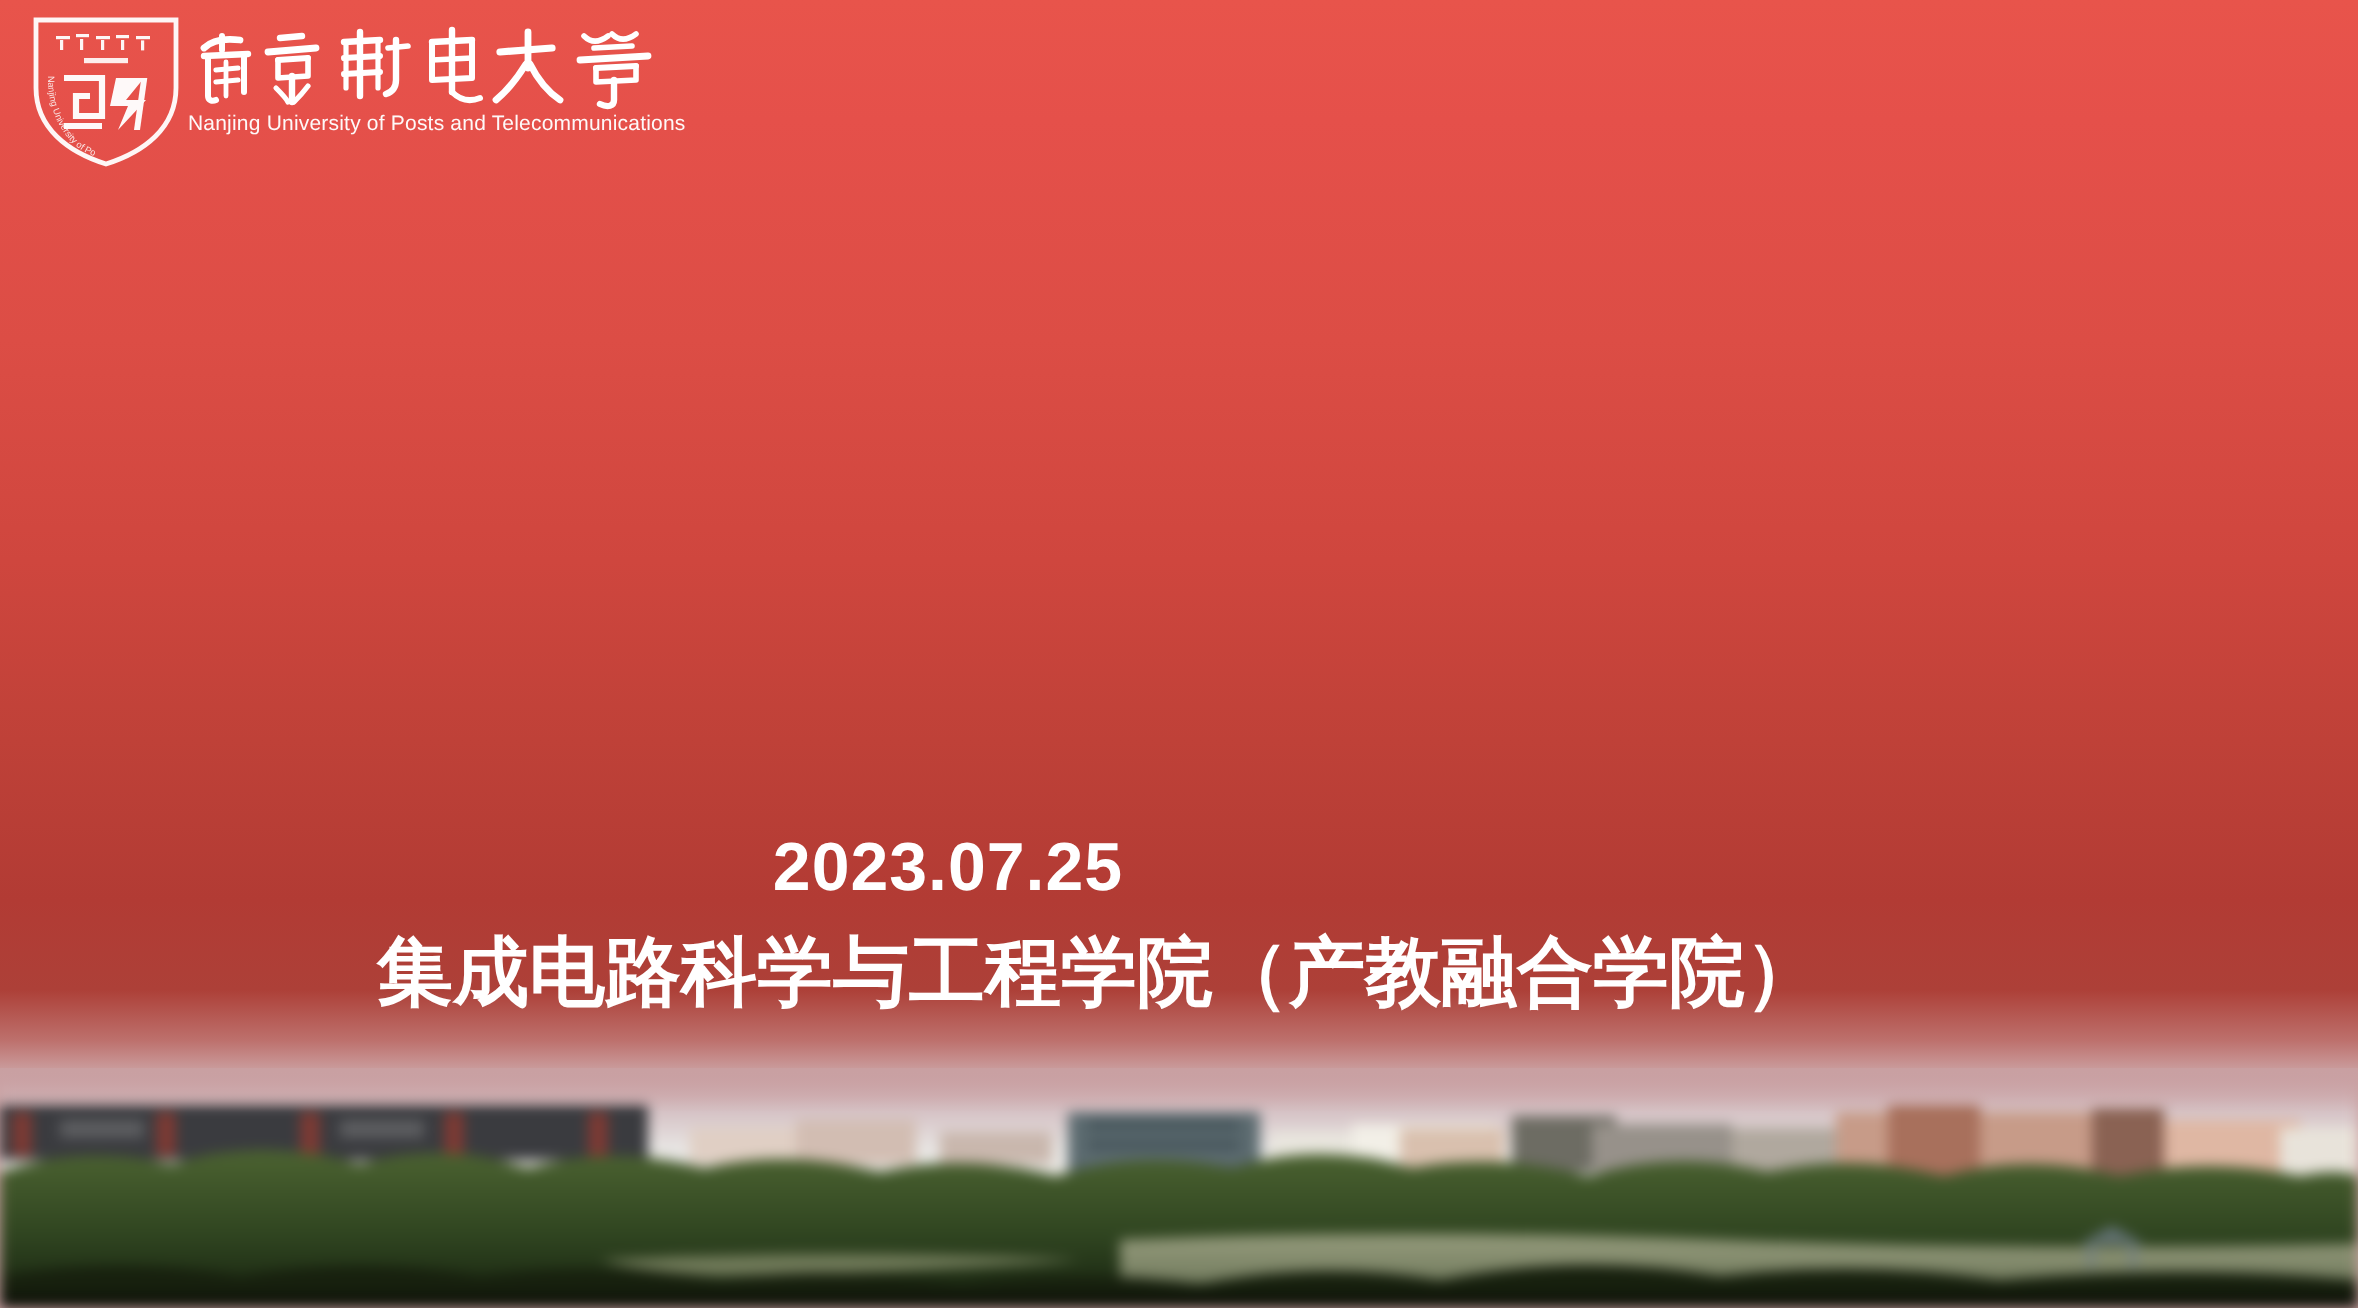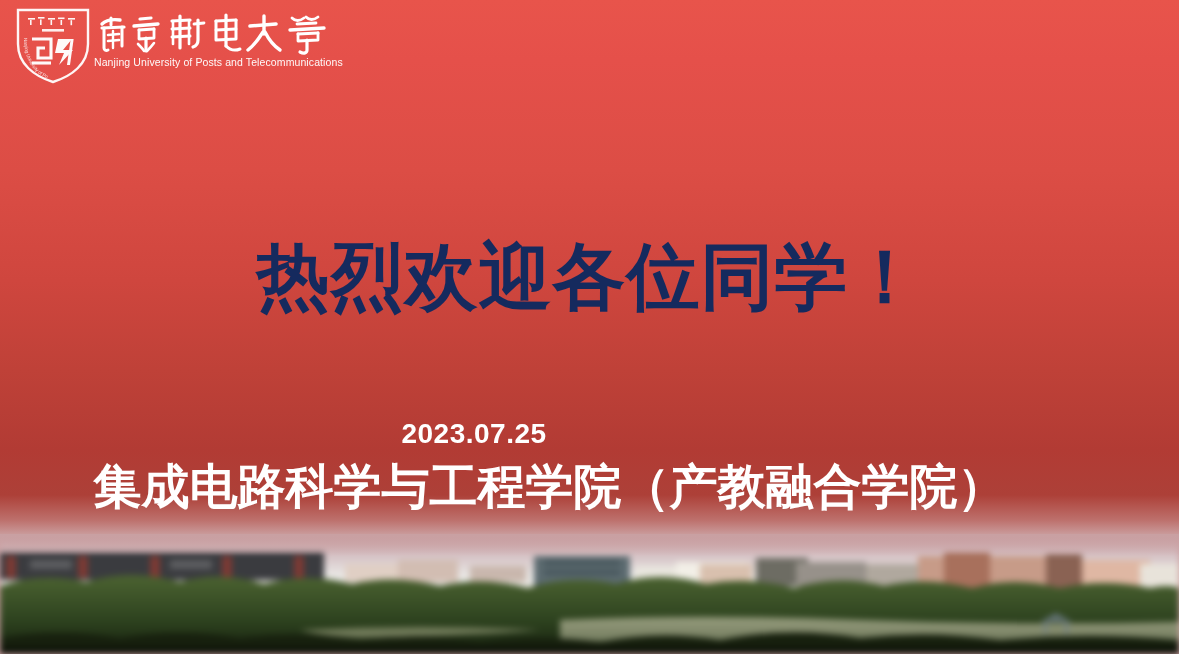--- a/index.html
+++ b/index.html
@@ -103,35 +103,35 @@
   }
 
   
   .date-line {
     position: absolute;
     left: 0;
     top: 412px;
     width: 948px;
     text-align: center;
     color: #ffffff;
-    font-size: 28px;
+    font-size: 34px;
     font-weight: bold;
     letter-spacing: 0.5px;
     line-height: 44px;
     white-space: nowrap;
   }
 
   .dept-line {
     position: absolute;
     left: 0;
     top: 462px;
     width: 1179px;
     text-align: center;
     color: #ffffff;
-    font-size: 48px;
+    font-size: 38px;
     font-weight: bold;
     letter-spacing: 0px;
     line-height: 50px;
     white-space: nowrap;
     padding-right: 80px;
     box-sizing: border-box;
   }
 
   
   .photo {
@@ -244,21 +244,20 @@
           <path d="M204 24 L204 31 L224 30 L224 23" stroke-width="2.8"></path>
           <path d="M213 30 L213 40 C213 43 210 44 206 42" stroke-width="3.2"></path>
         </g>
       </svg>
 
       <div class="wordmark-en">Nanjing University of Posts and Telecommunications</div>
     </div>
 
   </div>
 
-  <div class="main-title">热烈欢迎各位同学！</div>
 
   <div class="date-line">2023.07.25</div>
 
   <div class="dept-line">集成电路科学与工程学院（产教融合学院）</div>
 
   <div class="photo">
     <svg width="1179" height="120" viewBox="0 0 1179 120" class="photo-blur">
       <defs>
         <linearGradient id="skyG" x1="0" y1="0" x2="0" y2="1">
           <stop offset="0%" stop-color="#c79a9d"></stop>

